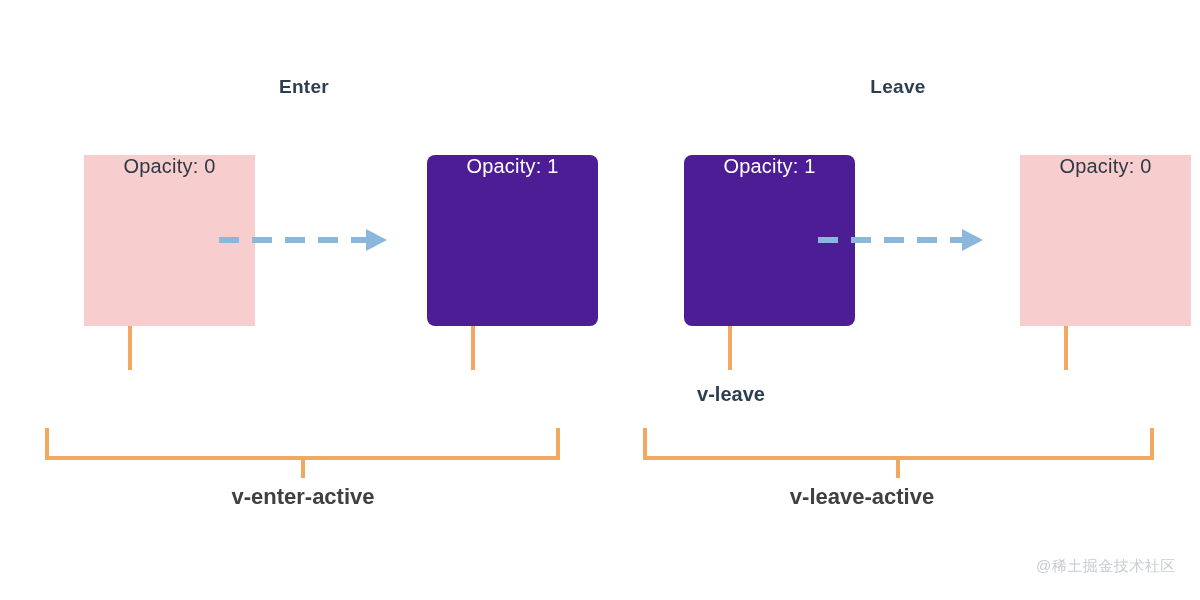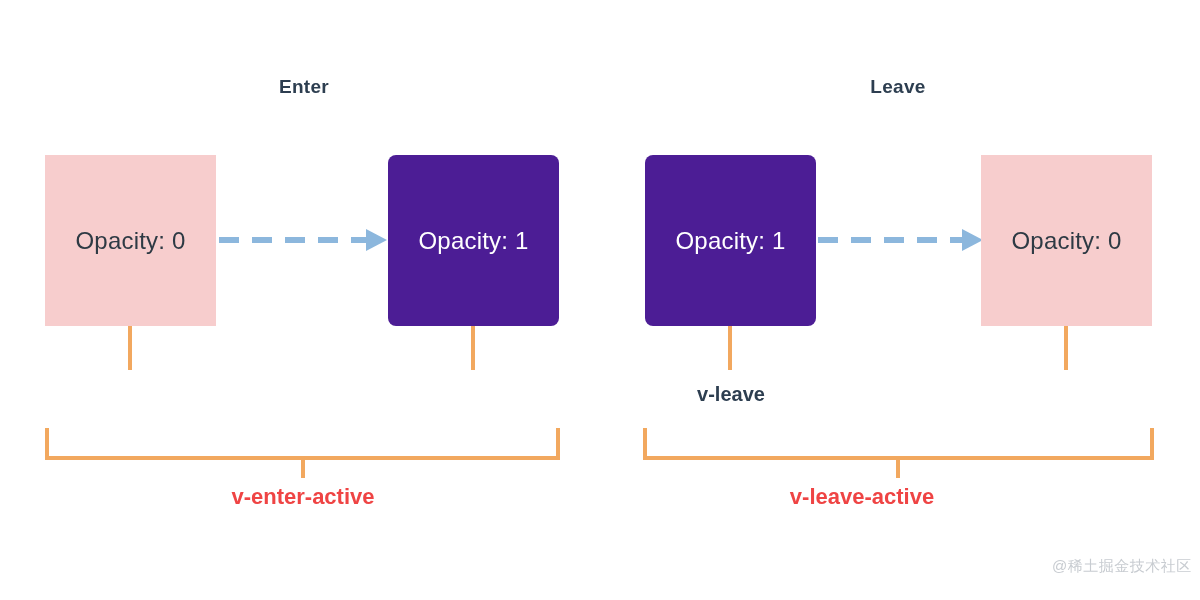--- a/index.html
+++ b/index.html
@@ -26,25 +26,25 @@
     letter-spacing: 0.3px;
     text-align: center;
     white-space: nowrap;
   }
 
   .state-box {
     position: absolute;
     width: 171px;
     height: 171px;
     display: flex;
-    align-items: center;
     justify-content: center;
-    font-size: 24px;
+    font-size: 20px;
     font-weight: 400;
     letter-spacing: 0.2px;
+    margin-left: 39px;
   }
   .state-box.light {
     background: #f7cdcd;
     color: #2e3a44;
   }
   .state-box.dark {
     background: #4c1d95;
     color: #ffffff;
     border-radius: 8px;
   }
@@ -94,32 +94,31 @@
     font-size: 20px;
     font-weight: bold;
     color: #2d3e50;
     white-space: nowrap;
     text-align: center;
   }
   .active-label {
     position: absolute;
     font-size: 22px;
     font-weight: bold;
-    color: #ef4444;
+    color: #404040;
     white-space: nowrap;
     text-align: center;
   }
 
   .watermark {
     position: absolute;
     font-size: 15px;
     color: #c8ccd1;
     white-space: nowrap;
     letter-spacing: 0.5px;
-    margin-left: 16px;
   }
 </style>
 </head>
 <body>
 
 <div id="canvas">
 
   <div class="panel-title" style="left:204px; top:76px; width:200px;">Enter</div>
 
   <div class="state-box light" style="left:45px; top:155px;">

